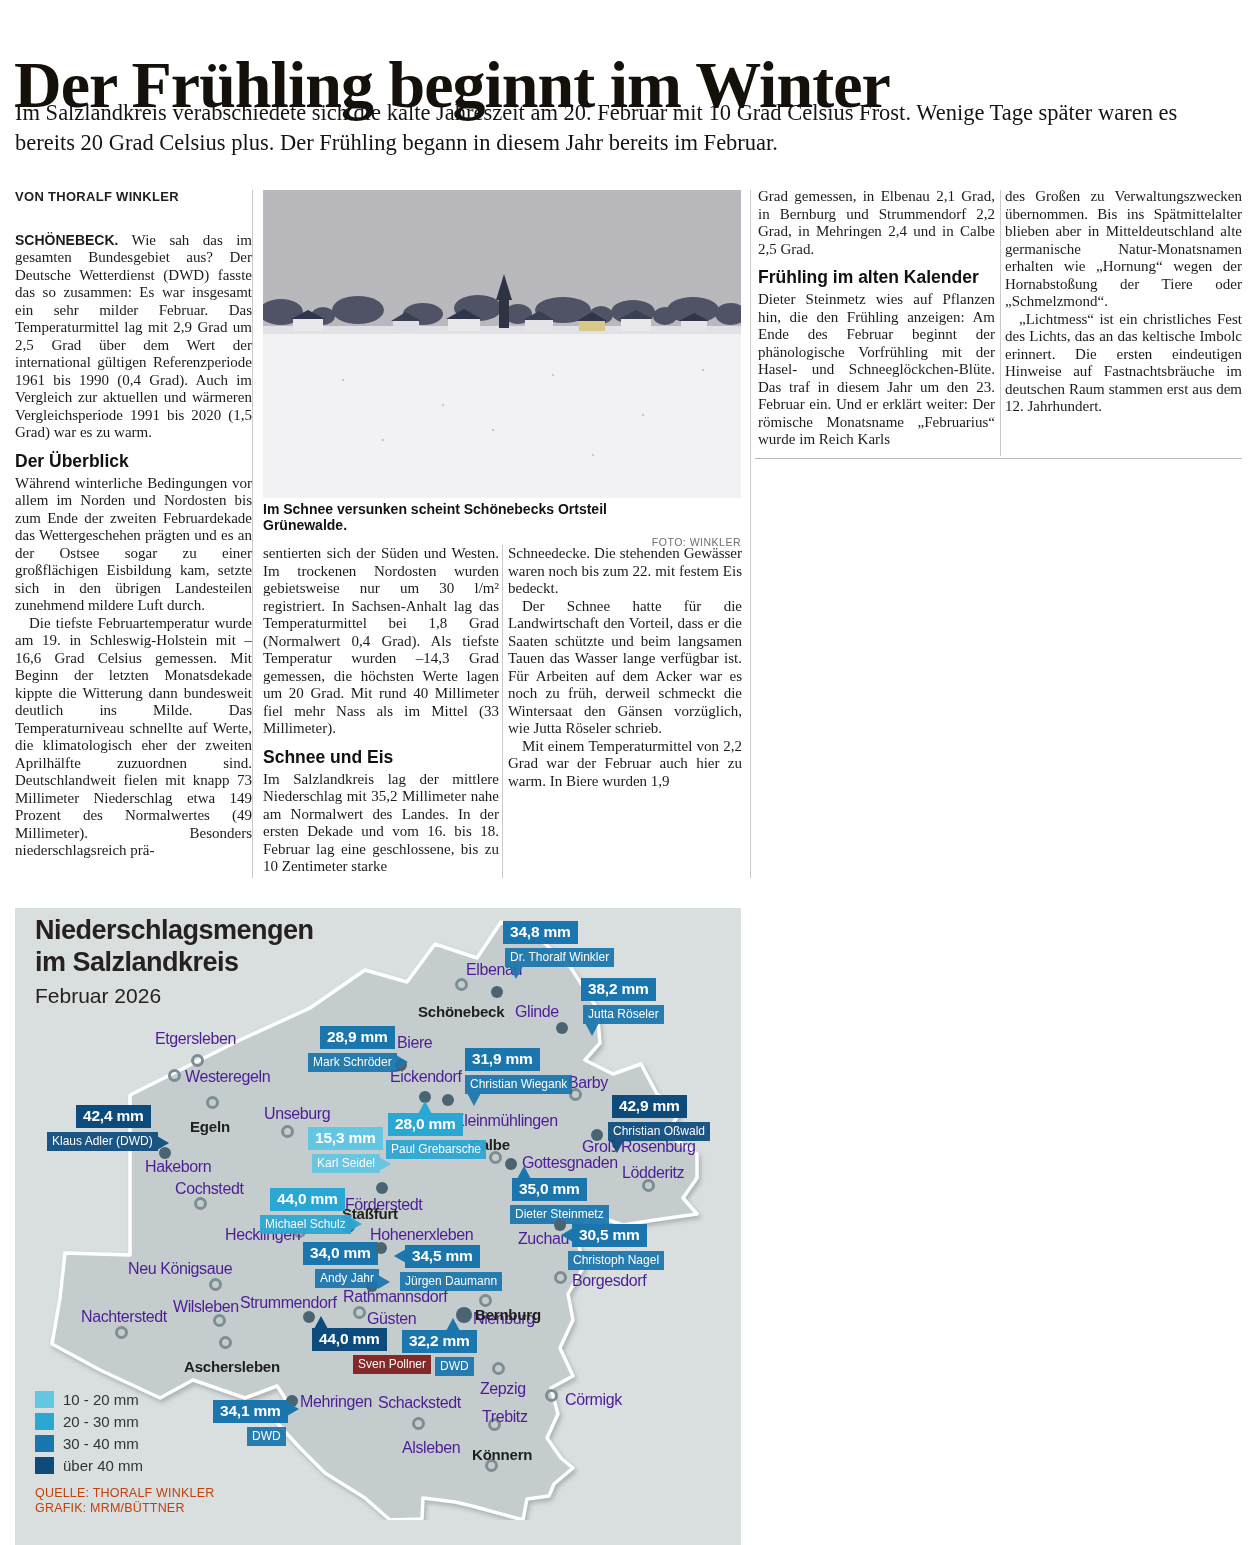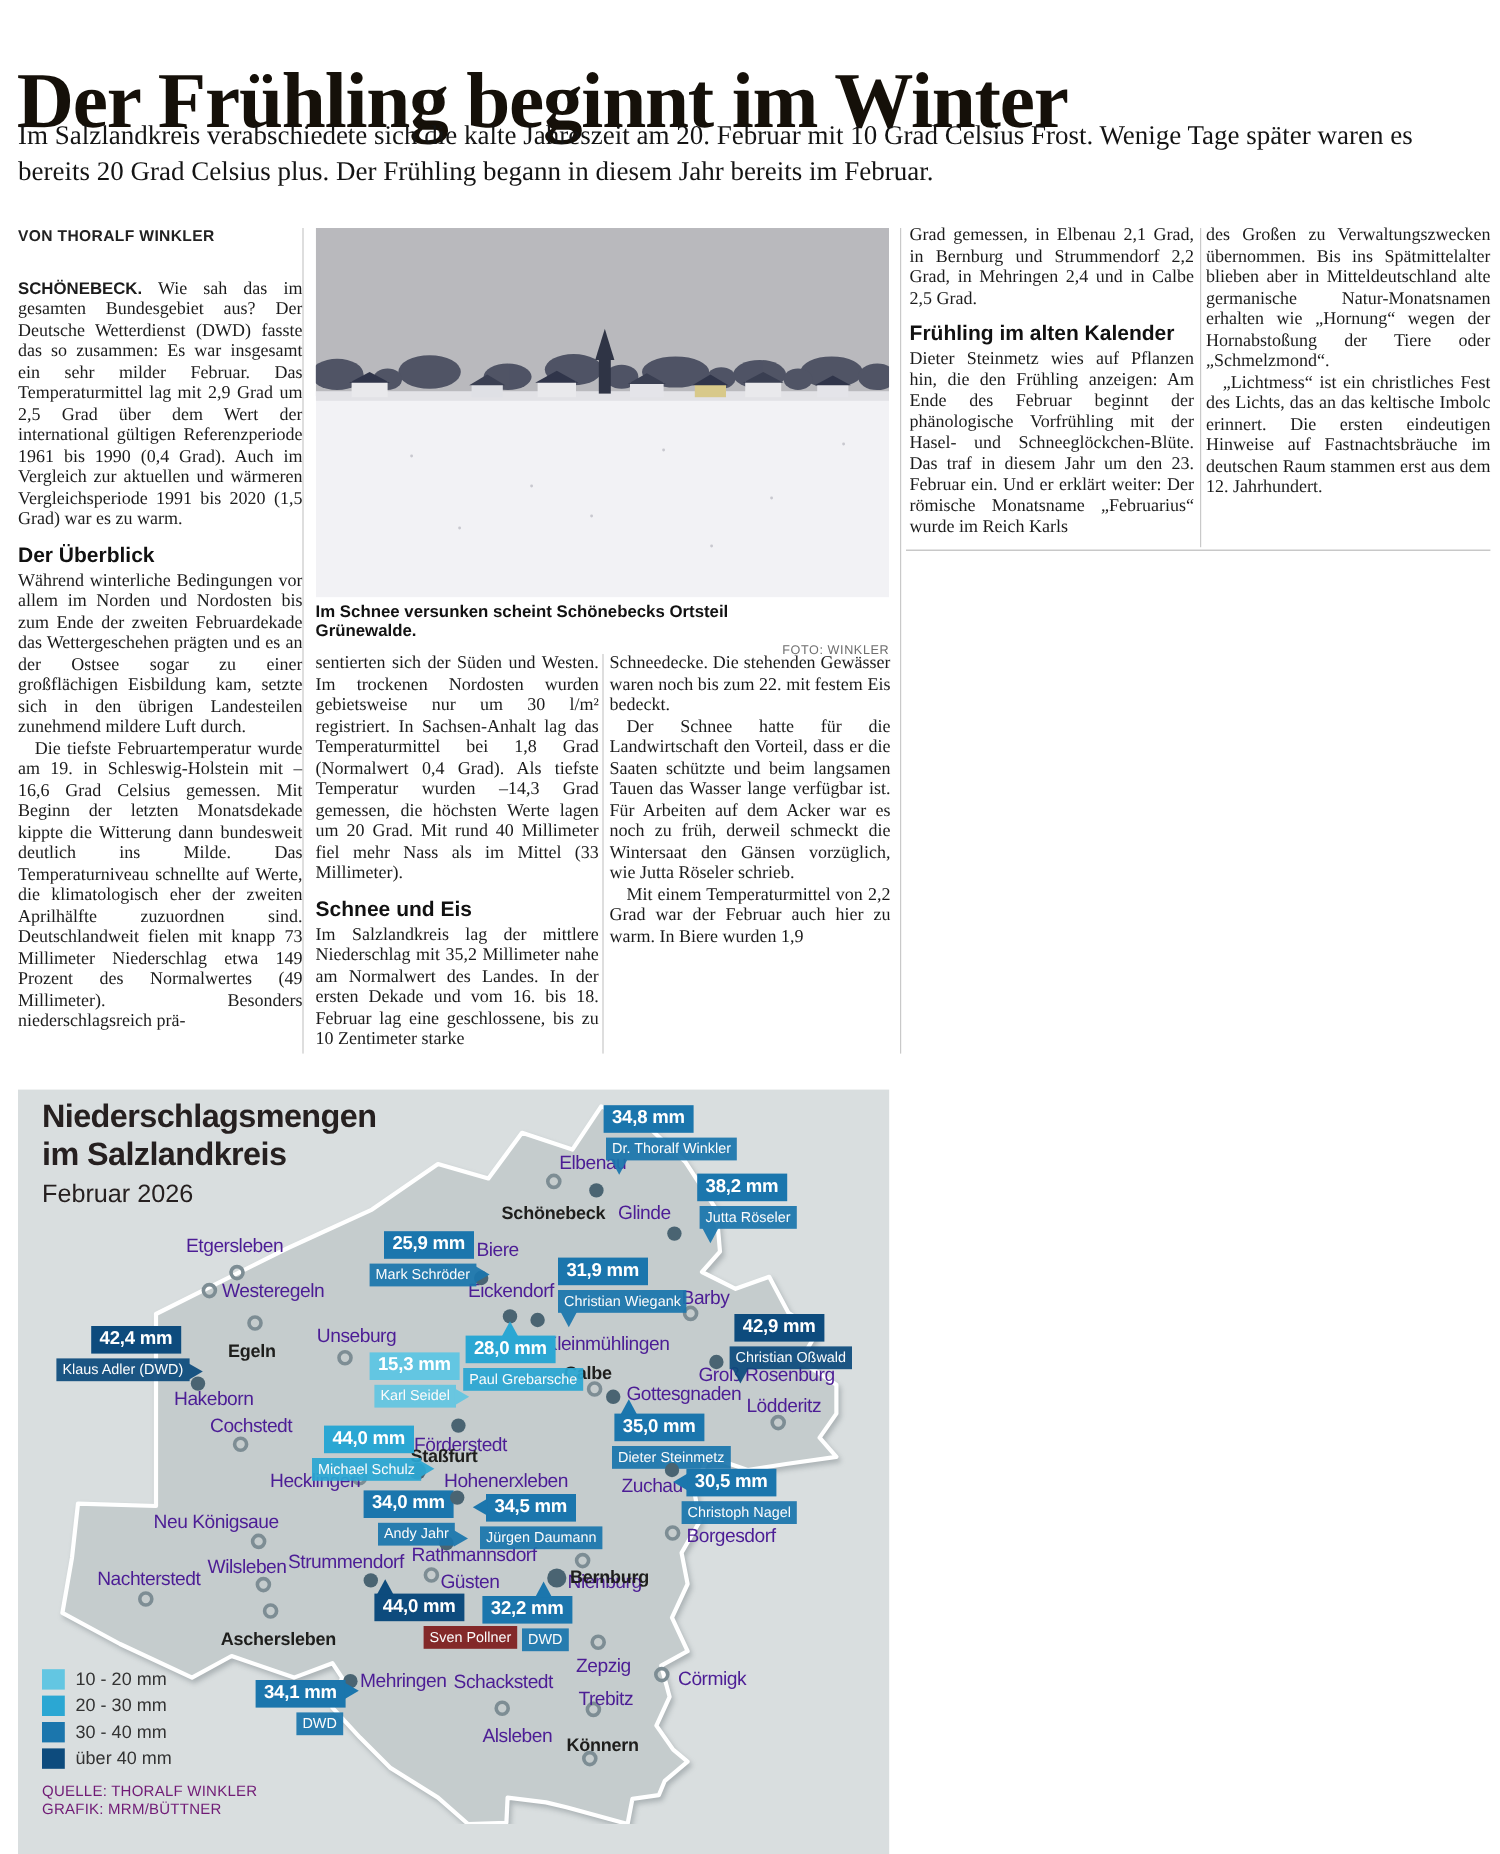--- a/index.html
+++ b/index.html
@@ -43,21 +43,21 @@
   .stval{position:absolute;font-family:"Liberation Sans",sans-serif;font-weight:bold;
          font-size:15.5px;color:#fff;padding:2px 7px 3px 7px;white-space:nowrap;letter-spacing:-.2px;}
   .stname{position:absolute;font-family:"Liberation Sans",sans-serif;font-size:12px;
           color:#fff;padding:2px 5px 3px 5px;white-space:nowrap;}
   .tail{position:absolute;width:0;height:0;}
   .legend{position:absolute;left:20px;top:480px;font-family:"Liberation Sans",sans-serif;}
   .lrow{display:flex;align-items:center;height:22px;}
   .lsw{width:19px;height:17px;margin-right:9px;}
   .ltext{font-size:15px;color:#333;}
   .source{position:absolute;left:20px;top:578px;font-family:"Liberation Sans",sans-serif;
-          font-size:12.5px;line-height:15px;color:#701a75;letter-spacing:.2px;}
+          font-size:12.5px;line-height:15px;color:#c2410c;letter-spacing:.2px;}
 </style>
 </head>
 <body>
 
 <div class="page">
 
   <h1 class="headline">Der Frühling beginnt im Winter</h1>
   <div class="standfirst">Im Salzlandkreis verabschiedete sich die kalte Jahreszeit am 20. Februar mit 10 Grad Celsius Frost. Wenige Tage später waren es bereits 20 Grad Celsius plus. Der Frühling begann in diesem Jahr bereits im Februar.</div>
 
   <div class="vrule" style="left:252px;top:190px;height:688px;"></div>
@@ -241,21 +241,21 @@
         <div class="town" style="left: 550px; top: 483px;">Cörmigk</div>
       </div>
     <div id="stationLayer">
         <div class="mdot" style="left: 476px; top: 78px; width: 12px; height: 12px; background: rgb(74, 100, 114);"></div>
         <div class="stval" style="left: 488px; top: 13px; background: rgb(27, 118, 173);">34,8 mm</div>
         <div class="stname" style="left: 490px; top: 40px; background: rgb(27, 118, 173); opacity: 0.93;">Dr. Thoralf Winkler<span class="tail" style="left: 4px; bottom: -12px; border-left: 7px solid transparent; border-right: 7px solid transparent; border-top: 13px solid rgb(27, 118, 173);"></span></div>
         <div class="mdot" style="left: 541px; top: 114px; width: 12px; height: 12px; background: rgb(74, 100, 114);"></div>
         <div class="stval" style="left: 566px; top: 70px; background: rgb(27, 118, 173);">38,2 mm</div>
         <div class="stname" style="left: 568px; top: 97px; background: rgb(27, 118, 173); opacity: 0.93;">Jutta Röseler<span class="tail" style="left: 2px; bottom: -12px; border-left: 7px solid transparent; border-right: 7px solid transparent; border-top: 13px solid rgb(27, 118, 173);"></span></div>
         <div class="mdot" style="left: 380px; top: 151px; width: 12px; height: 12px; background: rgb(74, 100, 114);"></div>
-        <div class="stval" style="left: 305px; top: 118px; background: rgb(27, 118, 173);">25,9 mm</div>
+        <div class="stval" style="left: 305px; top: 118px; background: rgb(27, 118, 173);">28,9 mm</div>
         <div class="stname" style="left: 293px; top: 145px; background: rgb(27, 118, 173); opacity: 0.93;">Mark Schröder<span class="tail" style="right: -11px; top: 2px; border-top: 7px solid transparent; border-bottom: 7px solid transparent; border-left: 12px solid rgb(27, 118, 173);"></span></div>
         <div class="mdot" style="left: 427px; top: 186px; width: 12px; height: 12px; background: rgb(74, 100, 114);"></div>
         <div class="stval" style="left: 450px; top: 140px; background: rgb(27, 118, 173);">31,9 mm</div>
         <div class="stname" style="left: 450px; top: 167px; background: rgb(27, 118, 173); opacity: 0.93;">Christian Wiegank<span class="tail" style="left: 2px; bottom: -12px; border-left: 7px solid transparent; border-right: 7px solid transparent; border-top: 13px solid rgb(27, 118, 173);"></span></div>
         <div class="mdot" style="left: 576px; top: 221px; width: 12px; height: 12px; background: rgb(74, 100, 114);"></div>
         <div class="stval" style="left: 597px; top: 187px; background: rgb(13, 75, 125);">42,9 mm</div>
         <div class="stname" style="left: 593px; top: 214px; background: rgb(13, 75, 125); opacity: 0.93;">Christian Oßwald<span class="tail" style="left: 2px; bottom: -12px; border-left: 7px solid transparent; border-right: 7px solid transparent; border-top: 13px solid rgb(13, 75, 125);"></span></div>
         <div class="mdot" style="left: 144px; top: 239px; width: 12px; height: 12px; background: rgb(74, 100, 114);"></div>
         <div class="stval" style="left: 61px; top: 197px; background: rgb(13, 75, 125);">42,4 mm</div>
         <div class="stname" style="left: 32px; top: 224px; background: rgb(13, 75, 125); opacity: 0.93;">Klaus Adler (DWD)<span class="tail" style="right: -11px; top: 4px; border-top: 7px solid transparent; border-bottom: 7px solid transparent; border-left: 12px solid rgb(13, 75, 125);"></span></div>

